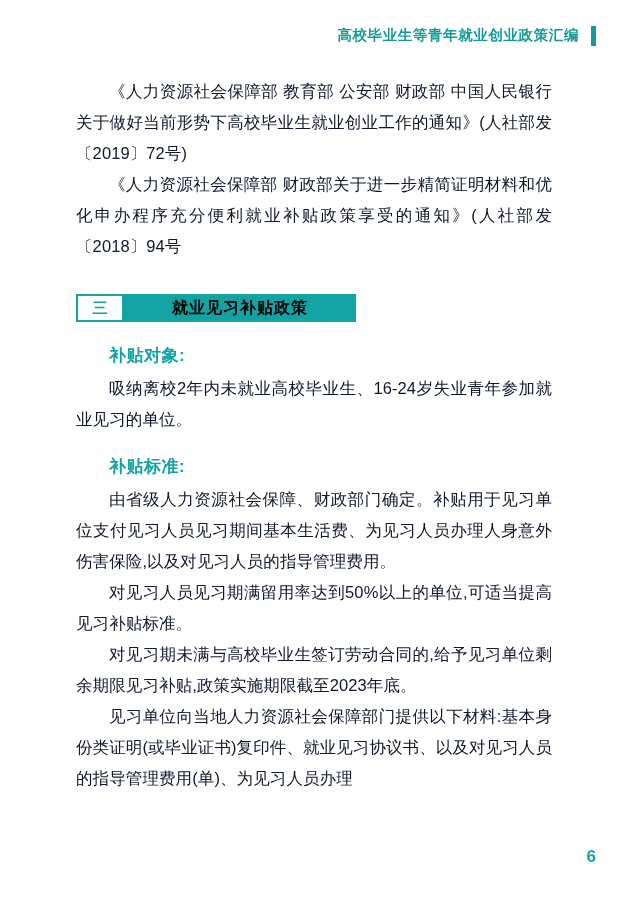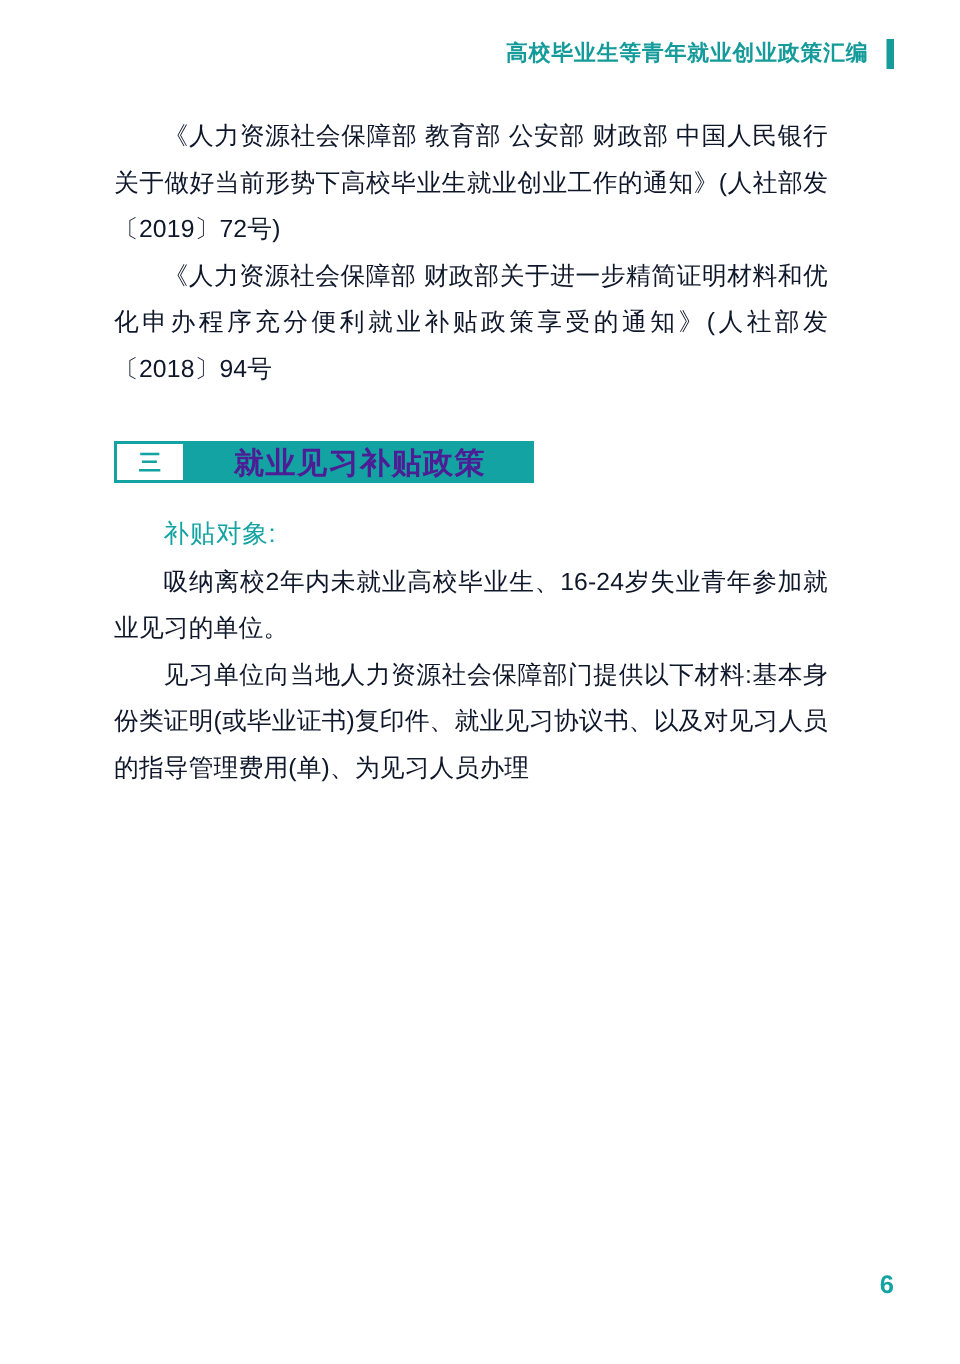--- a/index.html
+++ b/index.html
@@ -85,35 +85,35 @@
     display: flex;
     align-items: center;
     justify-content: center;
     font-size: 15px;
     font-weight: bold;
     color: #14a3a3;
   }
   .section-title {
     flex: 1;
     background: #14a3a3;
-    color: #4c1d95;
-    font-size: 20px;
+    color: #000000;
+    font-size: 16px;
     font-weight: bold;
     letter-spacing: 1px;
     display: flex;
     align-items: center;
     justify-content: center;
     padding: 0 10px;
     box-sizing: border-box;
   }
 
   
   .sub-head {
     font-size: 17px;
-    font-weight: normal;
+    font-weight: bold;
     color: #14a3a3;
     margin: 0 0 6px 33px;
     letter-spacing: 0.5px;
   }
   .sub-head.spaced { margin-top: 20px; }
 
   
   .page-number {
     position: absolute;
     right: 44px;
@@ -141,20 +141,26 @@
     <div class="section-head">
       <div class="section-num">三</div>
       <div class="section-title">就业见习补贴政策</div>
     </div>
 
     <div>
       <div class="sub-head">补贴对象:</div>
       <p class="para indent">吸纳离校2年内未就业高校毕业生、16-24岁失业青年参加就业见习的单位。</p>
     </div>
 
+    <div>
+      <div class="sub-head spaced">补贴标准:</div>
+      <p class="para indent">由省级人力资源社会保障、财政部门确定。补贴用于见习单位支付见习人员见习期间基本生活费、为见习人员办理人身意外伤害保险,以及对见习人员的指导管理费用。</p>
+      <p class="para indent">对见习人员见习期满留用率达到50%以上的单位,可适当提高见习补贴标准。</p>
+      <p class="para indent">对见习期未满与高校毕业生签订劳动合同的,给予见习单位剩余期限见习补贴,政策实施期限截至2023年底。</p>
+    </div>
 
     <div>
       <p class="para indent">见习单位向当地人力资源社会保障部门提供以下材料:基本身份类证明(或毕业证书)复印件、就业见习协议书、以及对见习人员的指导管理费用(单)、为见习人员办理</p>
     </div>
 
   </div>
 
   <div class="page-number">6</div>
 
 </div>

